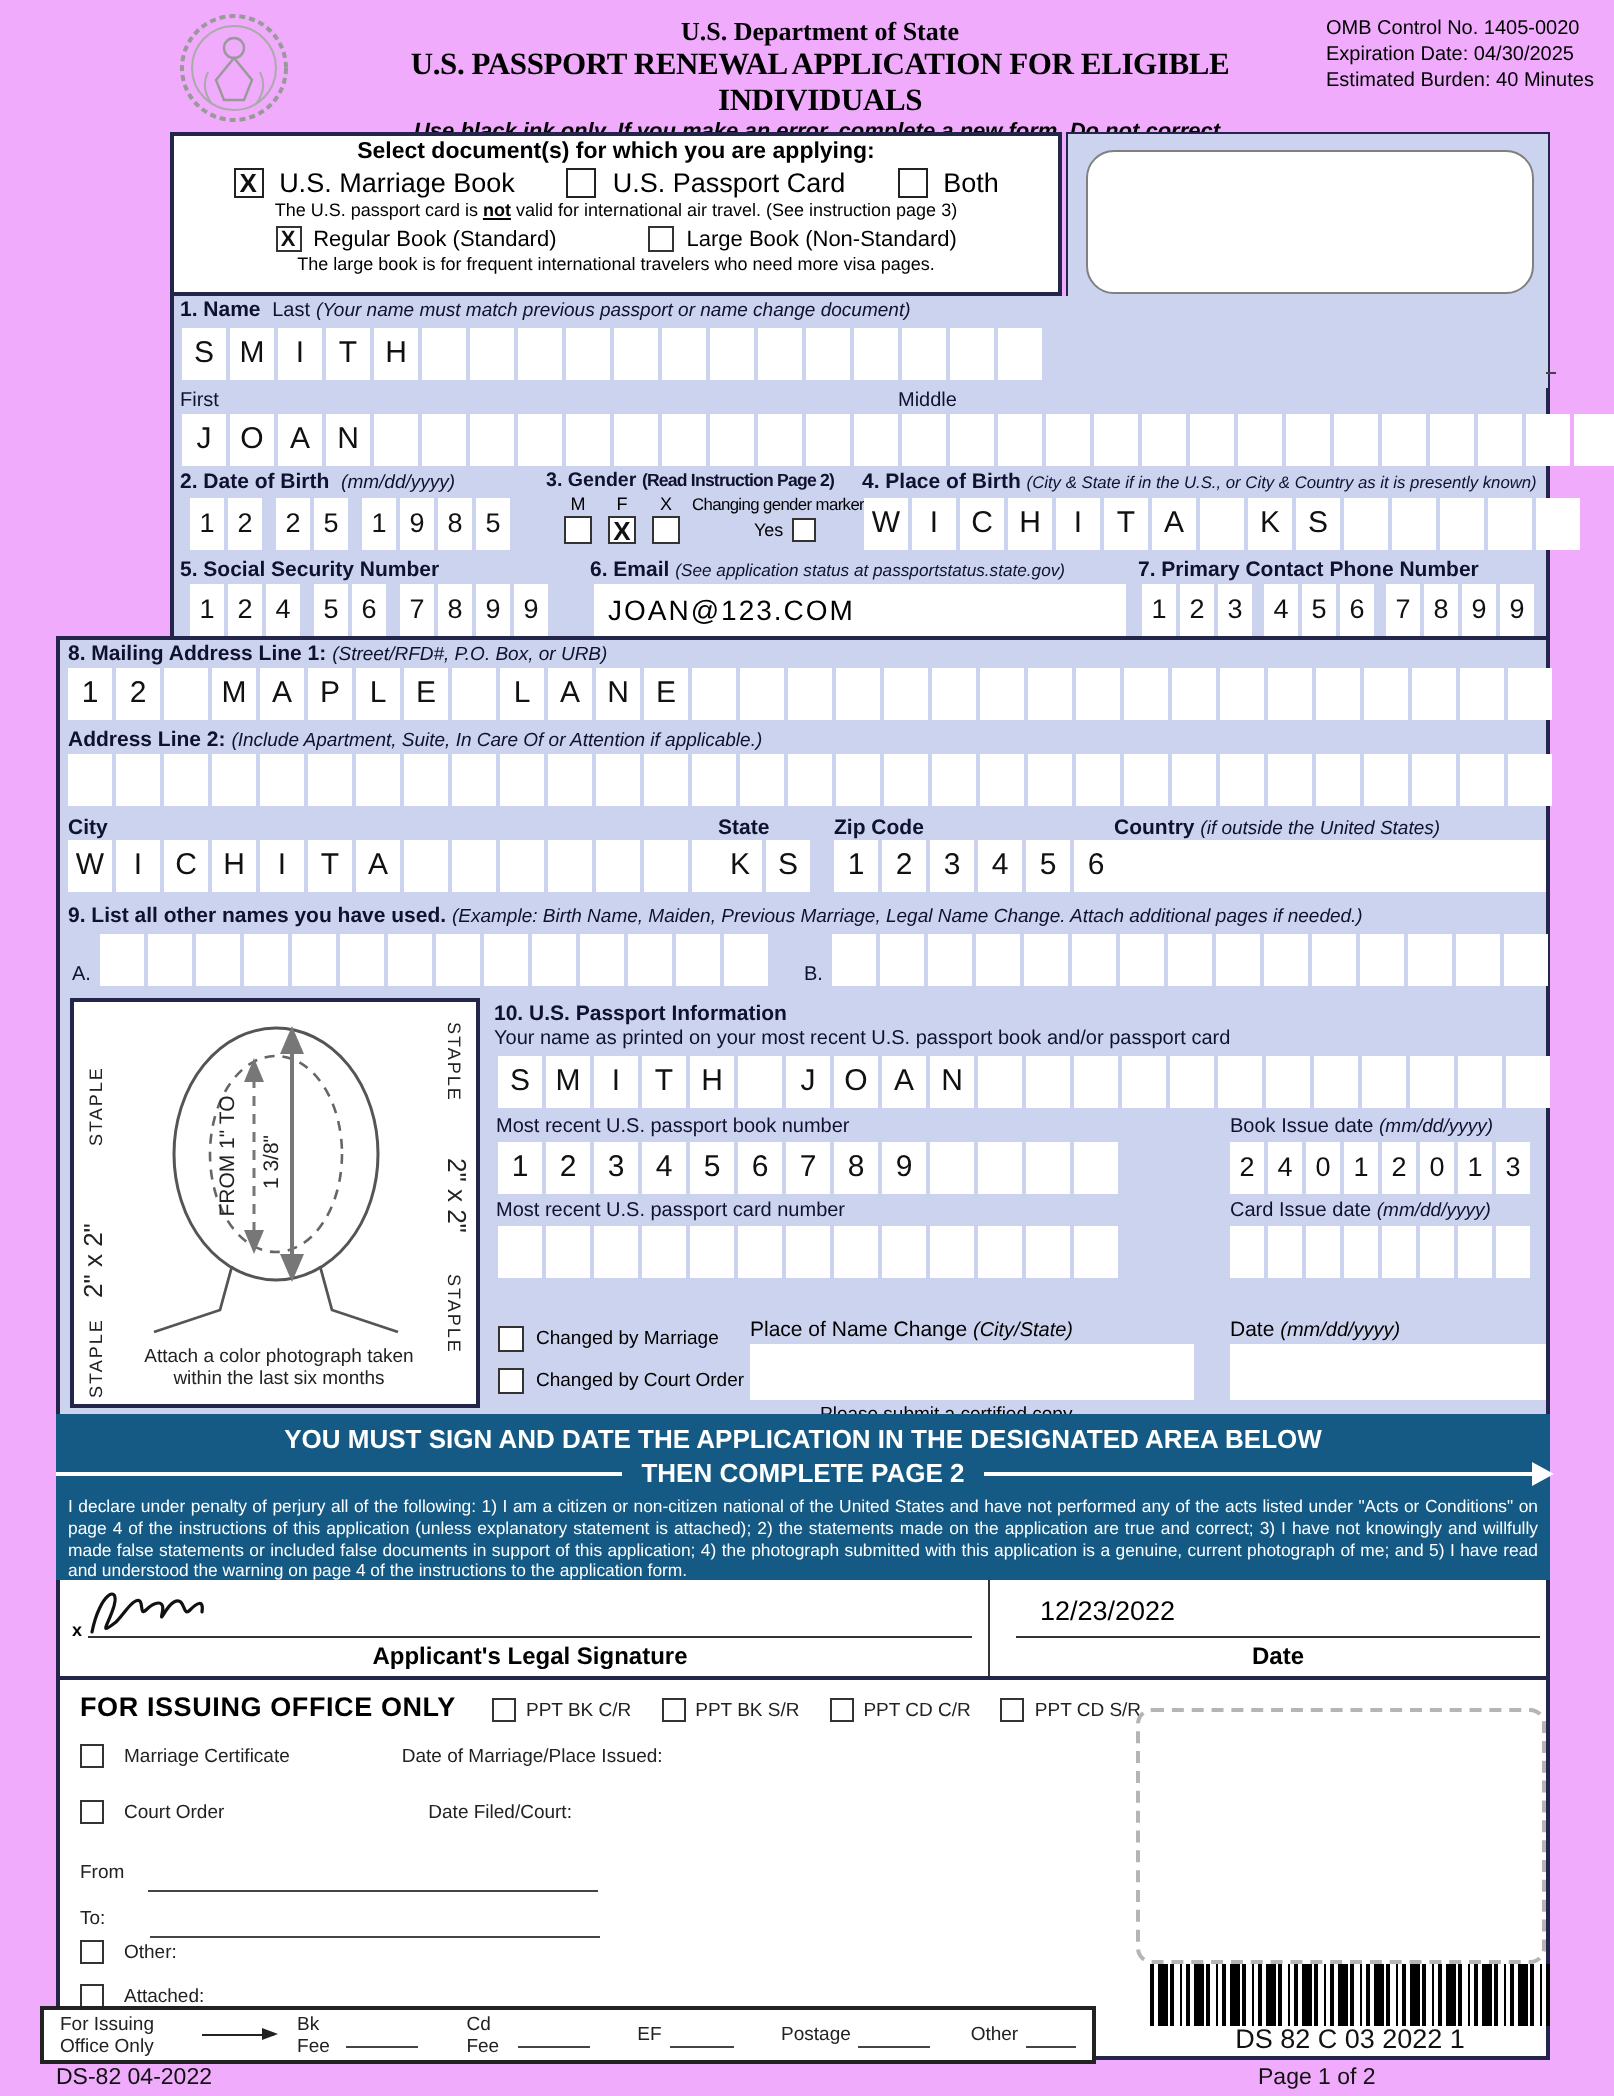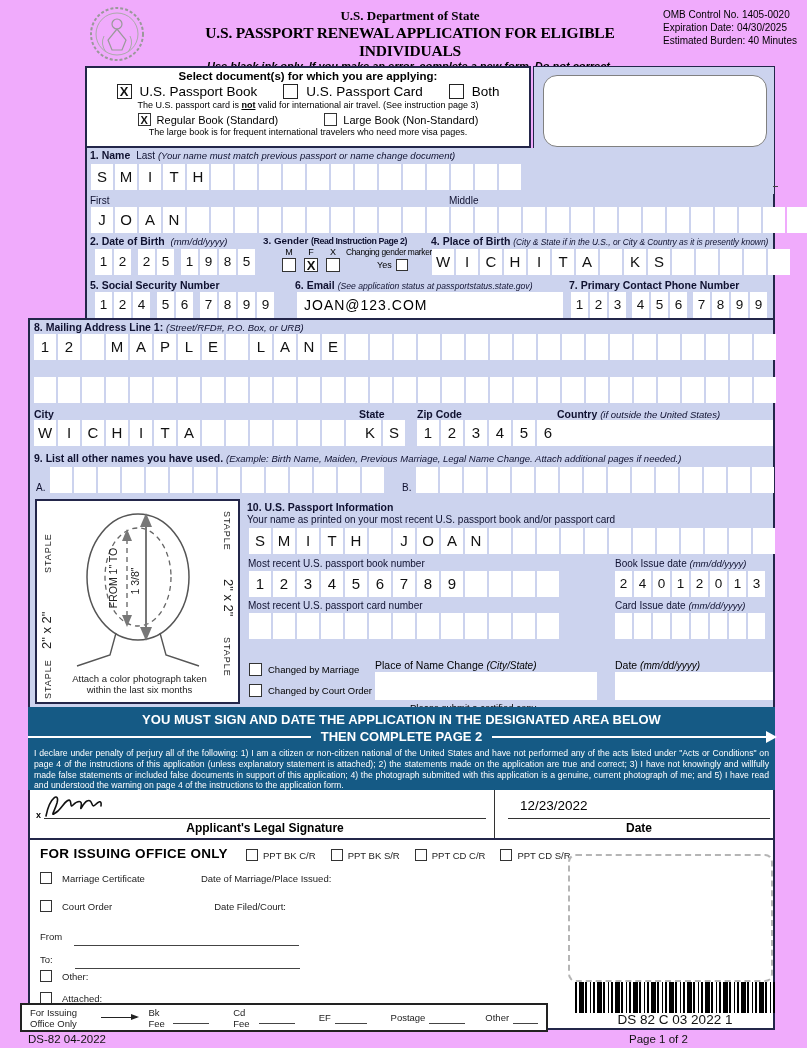--- a/index.html
+++ b/index.html
@@ -72,21 +72,21 @@
     <div>Expiration Date: 04/30/2025</div>
     <div>Estimated Burden: 40 Minutes</div>
   </div>
 
   <div class="abs" style="left:85px;top:66px;width:690px;height:252px;border-left:2px solid var(--navy);border-right:2px solid var(--navy);box-sizing:border-box;"></div>
 
   <div class="abs" style="left:85px;top:66px;width:446px;height:82px;border:2px solid var(--navy);box-sizing:border-box;background:#fff;">
     <div style="font-weight:bold;font-size:11.5px;text-align:center;margin-top:2px;">Select document(s) for which you are applying:</div>
     <div class="row" style="justify-content:center;gap:8px;margin-top:2px;">
       <span class="cb big">X</span>
-      <span style="font-size:13.5px;">U.S. Passport Book</span>
+      <span style="font-size:13.5px;">U.S. Marriage Book</span>
       <span class="cb big" style="margin-left:18px;"></span>
       <span style="font-size:13.5px;">U.S. Passport Card</span>
       <span class="cb big" style="margin-left:18px;"></span>
       <span style="font-size:13.5px;">Both</span>
     </div>
     <div style="font-size:9px;text-align:center;margin-top:1px;"><span>The U.S. passport card is </span><span style="font-weight:bold;text-decoration:underline;">not</span><span> valid for international air travel. (See instruction page 3)</span></div>
     <div class="row" style="justify-content:center;gap:6px;margin-top:3px;">
       <span class="cb" style="width:13px;height:13px;line-height:12px;">X</span>
       <span style="font-size:11px;">Regular Book (Standard)</span>
       <span class="cb" style="width:13px;height:13px;line-height:12px;margin-left:40px;"></span>
@@ -186,21 +186,21 @@
           <span class="cc">5</span>
         </span>
       <span class="comb">
           <span class="cc">1</span>
           <span class="cc">9</span>
           <span class="cc">8</span>
           <span class="cc">5</span>
         </span>
     </div>
 
-    <div class="abs sec-h" style="left:176px;top:87px;font-size:9.8px;"><span>3.  Gender</span> <span style="font-weight:bold;font-size:8.8px;letter-spacing:-0.4px;">(Read Instruction Page 2)</span></div>
+    <div class="abs sec-h" style="left:186px;top:87px;font-size:9.8px;"><span>3.  Gender</span> <span style="font-weight:bold;font-size:8.8px;letter-spacing:-0.4px;">(Read Instruction Page 2)</span></div>
     <div class="abs" style="left:196px;top:99px;width:12px;text-align:center;font-size:9px;">M</div>
     <div class="abs" style="left:218px;top:99px;width:12px;text-align:center;font-size:9px;">F</div>
     <div class="abs" style="left:240px;top:99px;width:12px;text-align:center;font-size:9px;">X</div>
     <span class="cb abs" style="left:195px;top:110px;width:14px;height:14px;font-size:13px;line-height:13px;"></span>
     <span class="cb abs" style="left:217px;top:110px;width:14px;height:14px;font-size:13px;line-height:13px;">X</span>
     <span class="cb abs" style="left:239px;top:110px;width:14px;height:14px;font-size:13px;line-height:13px;"></span>
     <div class="abs" style="left:259px;top:99px;font-size:8.4px;letter-spacing:-0.3px;">Changing gender marker?</div>
     <div class="abs row" style="left:290px;top:111px;gap:4px;">
       <span style="font-size:9px;">Yes</span>
       <span class="cb"></span>
@@ -298,20 +298,21 @@
         <span class="cc"></span>
         <span class="cc"></span>
         <span class="cc"></span>
         <span class="cc"></span>
         <span class="cc"></span>
         <span class="cc"></span>
         <span class="cc"></span>
         <span class="cc"></span>
       </div>
 
+    <div class="abs sec-h" style="left:4px;top:44px;"><span>Address Line 2:</span> <span class="hint">(Include Apartment, Suite, In Care Of or Attention if applicable.)</span></div>
     <div class="abs comb" style="left:4px;top:57px;">
         <span class="cc"></span>
         <span class="cc"></span>
         <span class="cc"></span>
         <span class="cc"></span>
         <span class="cc"></span>
         <span class="cc"></span>
         <span class="cc"></span>
         <span class="cc"></span>
         <span class="cc"></span>

